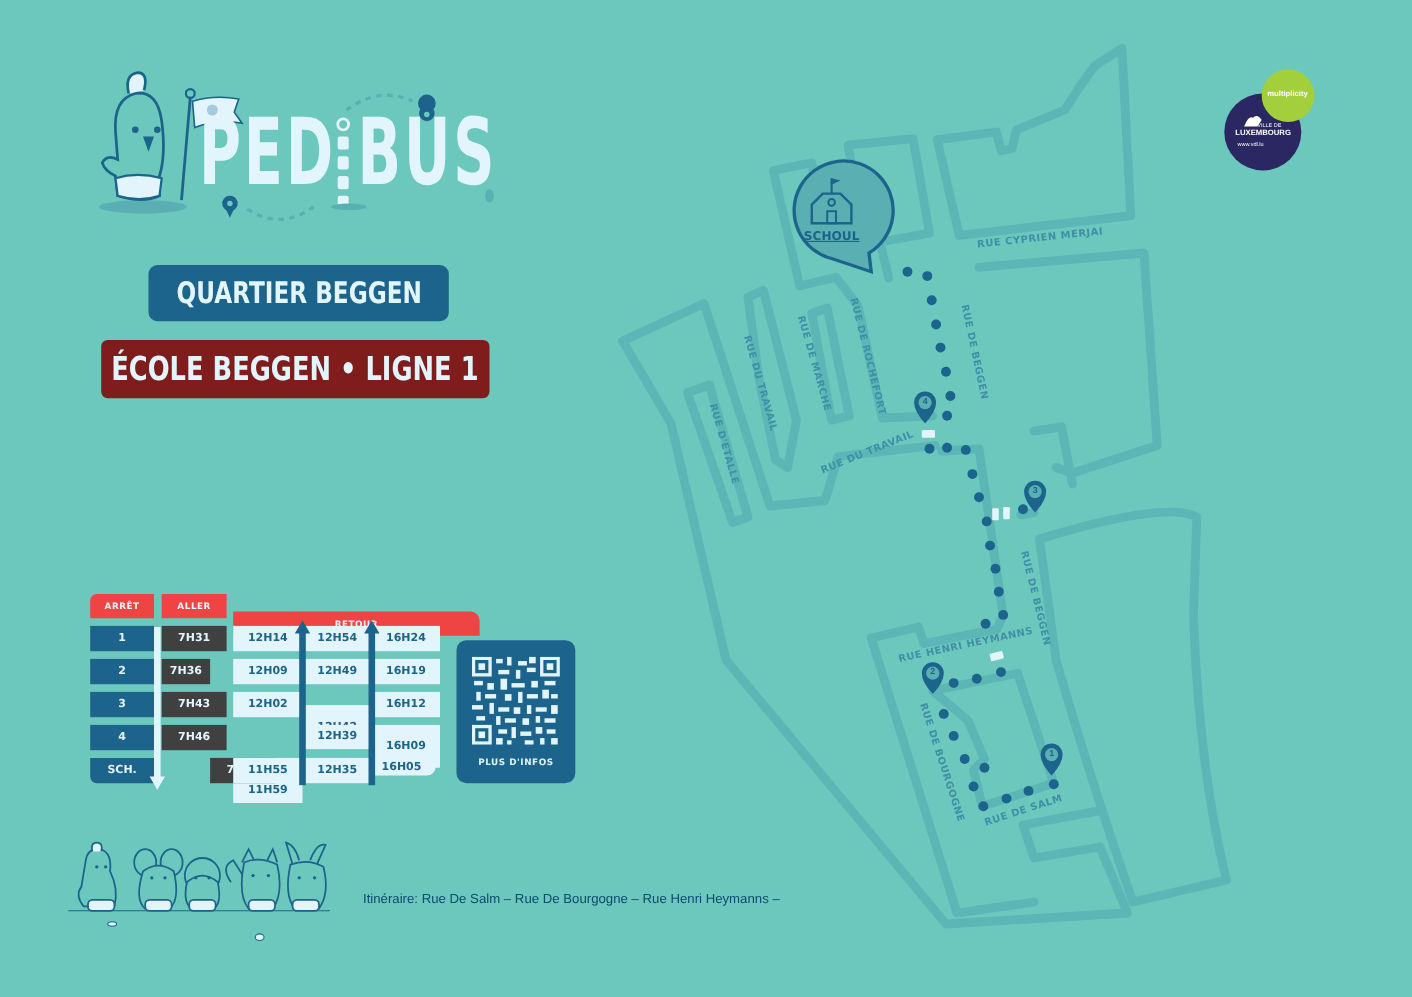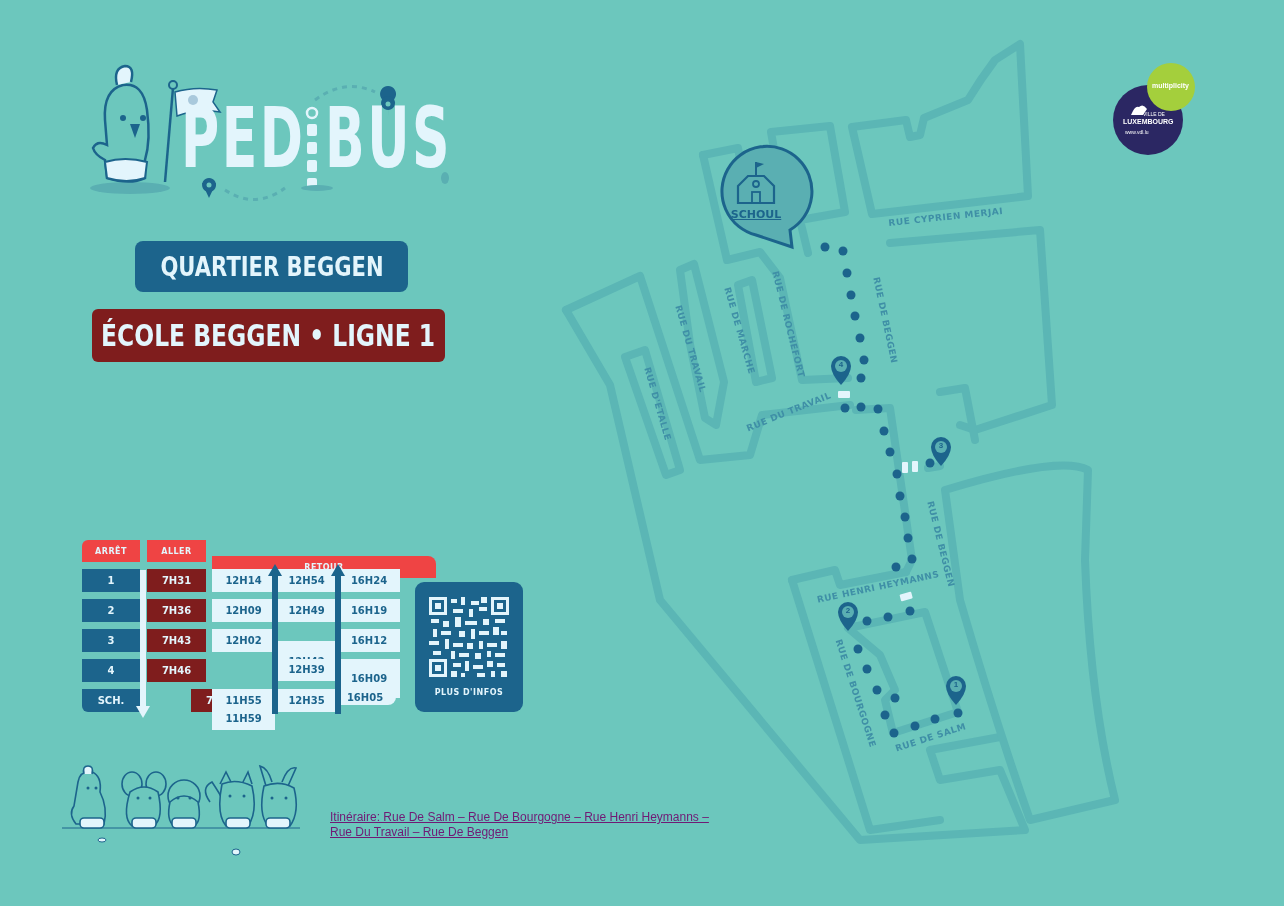--- a/index.html
+++ b/index.html
@@ -22,33 +22,33 @@
     display:flex; align-items:center; justify-content:center;
     font-family:"DejaVu Sans", sans-serif; font-weight:bold; font-size:30px;
   }
   
   .tt-cell {
     position:absolute; display:flex; align-items:center; justify-content:center;
     font-family:"DejaVu Sans", sans-serif; font-weight:bold; font-size:10px;
   }
   .tt-head { background:#ef4444; color:#e3f5fc; font-size:8px; letter-spacing:0.5px; }
   .tt-stop { background:#1c648c; color:#e3f5fc; }
-  .tt-aller { background:#7f1d1d; color:#e3f5fc; }
+  .tt-aller { background:#404040; color:#e3f5fc; }
   .tt-ret { background:#e3f5fc; color:#1c648c; }
   .qr-box {
     left:415px; top:582px; width:108px; height:130px;
     background:#1c648c; border-radius:9px;
   }
   .qr-label {
     left:415px; top:688px; width:108px; text-align:center;
     color:#e3f5fc; font-family:"DejaVu Sans", sans-serif; font-weight:bold; font-size:8px; letter-spacing:0.5px;
   }
   .itin {
     left:330px; top:810px; width:420px;
-    color:#701a75; font-size:12px; line-height:15px;text-decoration:underline;
+    color:#0c4a6e; font-size:12px; line-height:15px;
   }
   .partner-lux {
     left:1113px; top:85px; width:70px; height:70px; border-radius:50%;
     background:#2b2763;
   }
   .partner-multi {
     left:1147px; top:63px; width:48px; height:48px; border-radius:50%;
     background:#a4cf3c;
   }
   .street-label {
@@ -130,21 +130,21 @@
   <div class="tt-cell tt-head" style="left:65px;top:0;width:59px;height:22px;">ALLER</div>
   <div class="tt-cell tt-head" style="left:130px;top:0;width:224px;height:22px;border-radius:0 8px 0 0;margin-top:16px;">RETOUR</div>
 
   <div class="tt-cell tt-stop" style="left:0;top:29px;width:58px;height:23px;">1</div>
   <div class="tt-cell tt-aller" style="left:65px;top:29px;width:59px;height:23px;">7H31</div>
   <div class="tt-cell tt-ret" style="left:130px;top:29px;width:63px;height:23px;">12H14</div>
   <div class="tt-cell tt-ret" style="left:193px;top:29px;width:63px;height:23px;">12H54</div>
   <div class="tt-cell tt-ret" style="left:256px;top:29px;width:62px;height:23px;">16H24</div>
 
   <div class="tt-cell tt-stop" style="left:0;top:59px;width:58px;height:23px;">2</div>
-  <div class="tt-cell tt-aller" style="left:65px;top:59px;width:59px;height:23px;">7H36</div>
+  <div class="tt-cell tt-aller" style="left:65px;top:59px;width:44px;height:23px;">7H36</div>
   <div class="tt-cell tt-ret" style="left:130px;top:59px;width:63px;height:23px;">12H09</div>
   <div class="tt-cell tt-ret" style="left:193px;top:59px;width:63px;height:23px;">12H49</div>
   <div class="tt-cell tt-ret" style="left:256px;top:59px;width:62px;height:23px;">16H19</div>
 
   <div class="tt-cell tt-stop" style="left:0;top:89px;width:58px;height:23px;">3</div>
   <div class="tt-cell tt-aller" style="left:65px;top:89px;width:59px;height:23px;">7H43</div>
   <div class="tt-cell tt-ret" style="left:130px;top:89px;width:63px;height:23px;">12H02</div>
   <div class="tt-cell tt-ret" style="left:193px;top:101px;width:63px;height:40px;">12H42</div>
   <div class="tt-cell tt-ret" style="left:256px;top:89px;width:62px;height:23px;">16H12</div>
 
@@ -278,21 +278,20 @@
       <circle cx="184" cy="34" r="1.5"></circle>
     <circle cx="212" cy="36" r="1.5"></circle>
       <circle cx="226" cy="36" r="1.5"></circle>
   </g>
   <ellipse cx="42" cy="78" rx="4" ry="2" fill="#e3f5fc" stroke="#1c648c"></ellipse>
   <ellipse cx="176" cy="90" rx="4" ry="3" fill="#e3f5fc" stroke="#1c648c"></ellipse>
 </svg>
 
 <div class="abs itin">
   <div>Itinéraire: Rue De Salm – Rue De Bourgogne –  Rue Henri Heymanns –</div>
-  <div>Rue Du Travail – Rue De Beggen</div>
 </div>
 
 <svg class="abs" style="left:0;top:0;" width="1284" height="906" viewBox="0 0 1284 906">
   <g fill="none" stroke="#5bb6b5" stroke-width="8" stroke-linejoin="round" stroke-linecap="round">
 
     <path d="M852,127 L906,120 L910,137 L920,135 L924,118 L968,100 Q980,80 995,60 L1020,44 L1028,196 L872,214 Z"></path>
 
     <path d="M890,243 L1040,230 L1052,405 L975,430 L960,425"></path>
     <path d="M940,392 L965,388 L975,440"></path>
 

